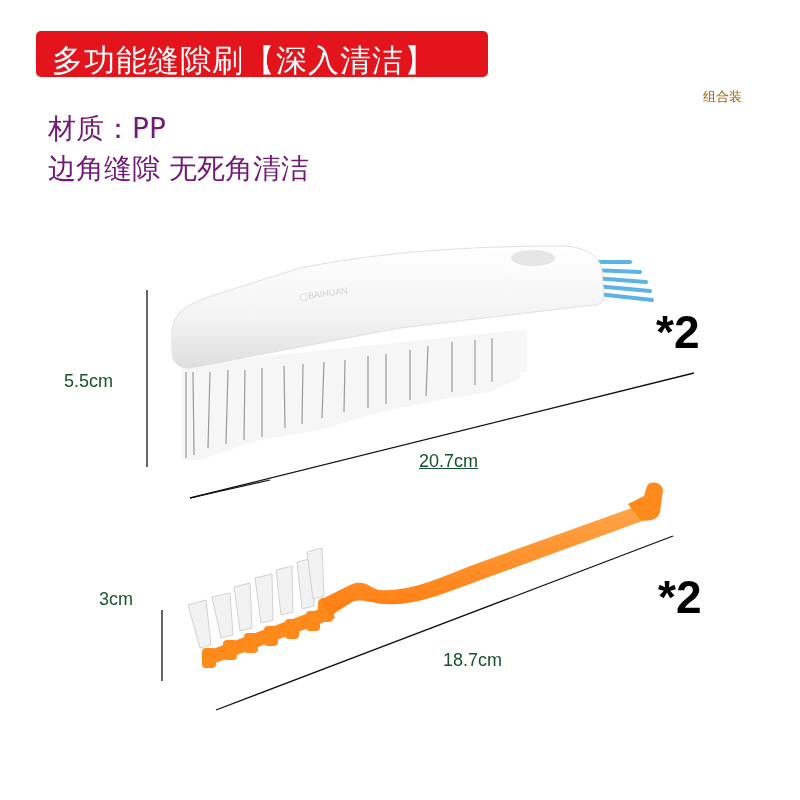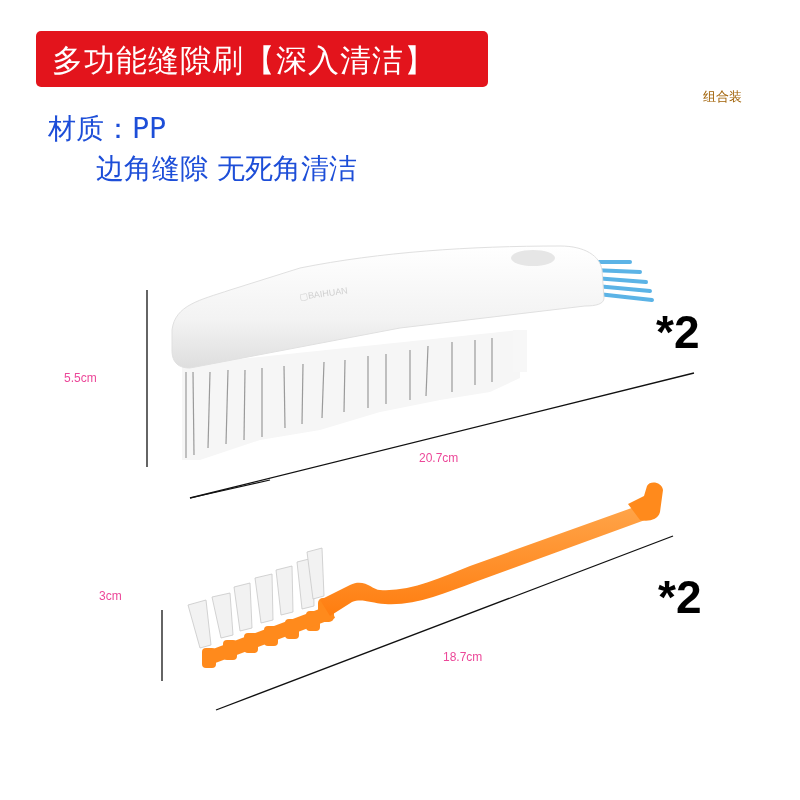--- a/index.html
+++ b/index.html
@@ -1,30 +1,30 @@
 <!DOCTYPE html>
 <html><head>
   <meta charset="utf-8">
   <style>
     * { margin: 0; padding: 0; box-sizing: border-box; }
     html, body { width: 800px; height: 800px; background: #ffffff; overflow: hidden; }
     body { position: relative; font-family: "DejaVu Sans", "Liberation Sans", sans-serif; color: #1a1a1a; }
 
     .banner {
-      position: absolute; left: 36px; top: 31px; width: 452px; height: 56px;
+      position: absolute; left: 36px; top: 31px; width: 452px; height: 46px;
       background: #e3141c; border-radius: 5px;
       color: #ffffff; font-size: 31px; line-height: 59px;
       padding-left: 16px; letter-spacing: 1px; white-space: nowrap;
     }
-    .spec { position: absolute; left: 48px; font-size: 28px; color: #1d4ed8; white-space: nowrap; }
+    .spec { position: absolute; left: 48px; font-size: 28px; color: #701a75; white-space: nowrap; }
     .spec.material { top: 110px; }
-    .spec.feature { top: 150px; margin-left: 48px; }
+    .spec.feature { top: 150px; }
     .combo { position: absolute; left: 703px; top: 88px; font-size: 13px; color: #a16207; }
 
-    .dim { position: absolute; font-family: "Liberation Sans", sans-serif; font-size: 12px; color: #ec4899; }
+    .dim { position: absolute; font-family: "Liberation Sans", sans-serif; font-size: 18px; color: #14532d; }
     .qty { position: absolute; font-family: "Liberation Sans", sans-serif; font-weight: bold; font-size: 46px; color: #000; }
 
     svg.art { position: absolute; left: 0; top: 0; }
   </style>
 </head>
 <body>
 
 <div class="banner">多功能缝隙刷【深入清洁】</div>
 
 <div class="spec material">材质：PP</div>
@@ -111,18 +111,18 @@
       <rect x="318" y="598" width="16" height="24" rx="5"></rect>
       <path d="M205 652 L330 605 L335 618 L210 665 Z"></path>
     </g>
 
     <path d="M320 600 L350 585 C 365 578, 372 590, 380 590 C 410 592, 440 578, 470 566 L 640 505 L 645 520 L 475 582 C 445 593, 415 606, 385 604 C 370 603, 362 598, 352 602 L 330 616 Z" fill="url(#orangeBody)"></path>
     <path d="M628 504 L 644 496 L 647 486 C 650 480, 662 482, 663 490 L 660 512 C 658 520, 648 522, 640 520 Z" fill="#ff8a1c"></path>
   </g>
 </svg>
 
 <div class="dim" style="left:64px; top:371px;">5.5cm</div>
-<div class="dim" style="left:419px; top:451px;">20.7cm</div>
+<div class="dim" style="left:419px; top:451px;text-decoration:underline;">20.7cm</div>
 <div class="dim" style="left:99px; top:589px;">3cm</div>
 <div class="dim" style="left:443px; top:650px;">18.7cm</div>
 
 <div class="qty" style="left:656px; top:305px;">*2</div>
 <div class="qty" style="left:658px; top:570px;">*2</div>
 
 </body></html>

